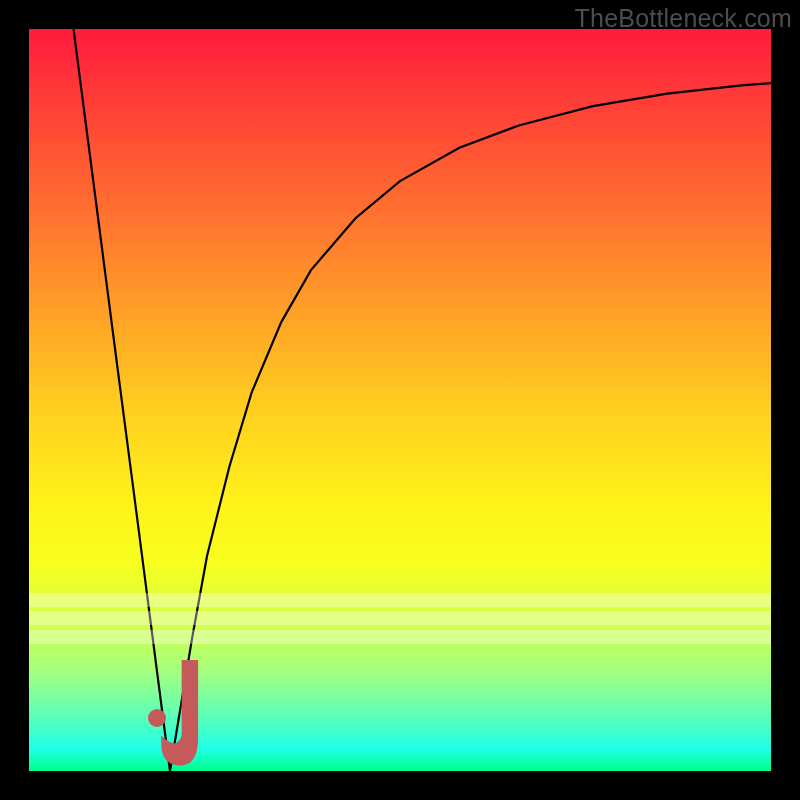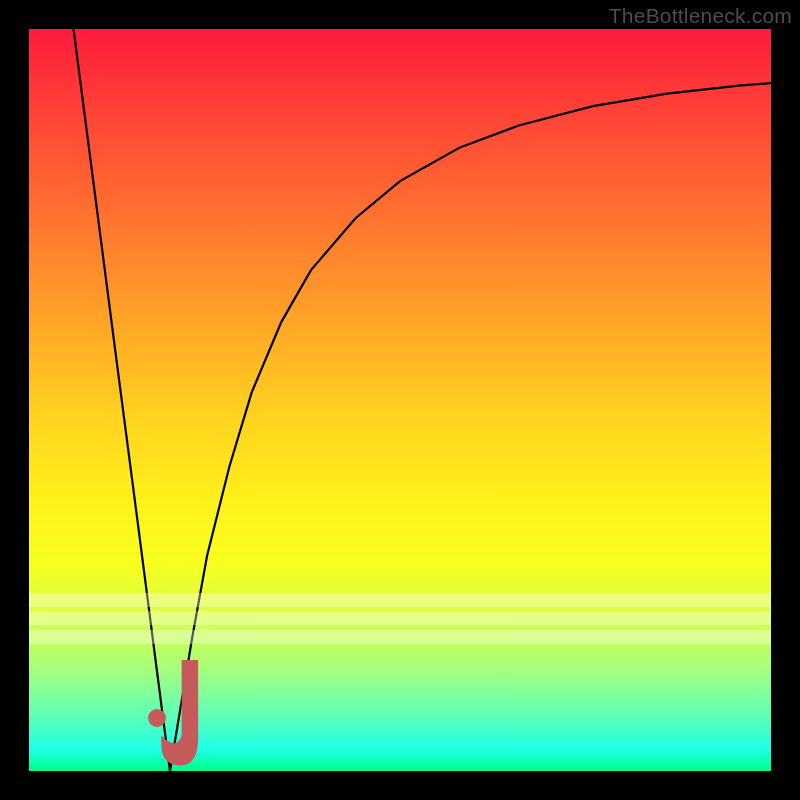--- a/index.html
+++ b/index.html
@@ -54,21 +54,21 @@
     width: 18px;
     height: 18px;
     border-radius: 50%;
     transform: translate(-50%, -50%);
   }
   .watermark {
     position: absolute;
     top: 4px;
     right: 8px;
     color: #4d4d4d;
-    font-size: 21px;
+    font-size: 25px;
     letter-spacing: 0.2px;
   }
   svg { display: block; }
 </style>
 </head>
 <body>
 
 <div class="frame">
 
   <div class="plot-area">

